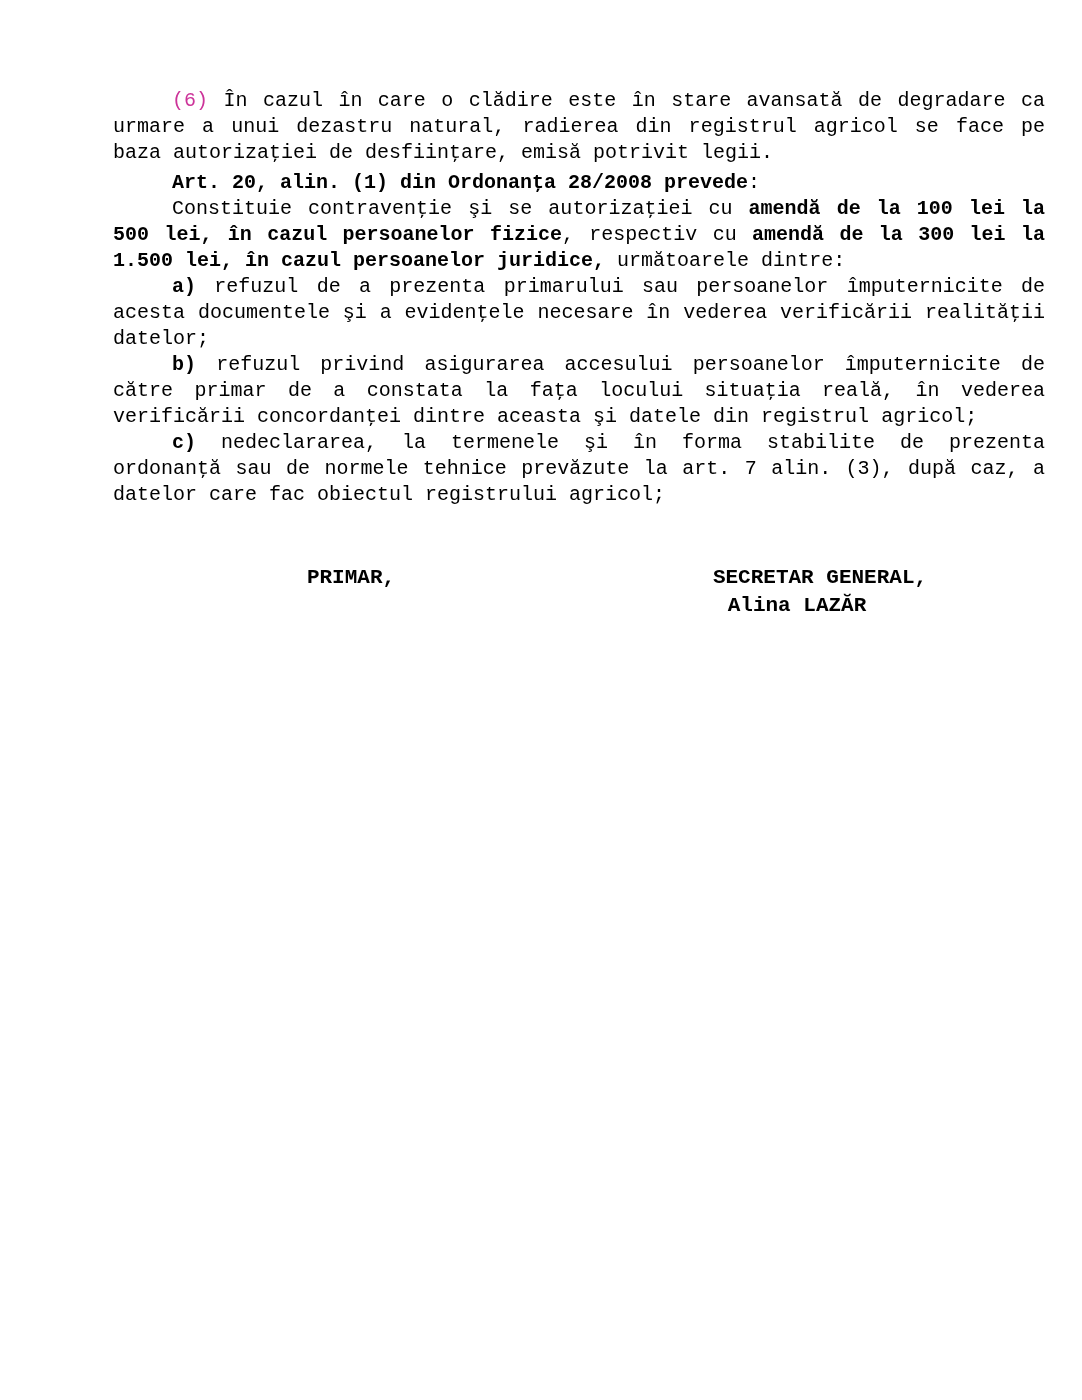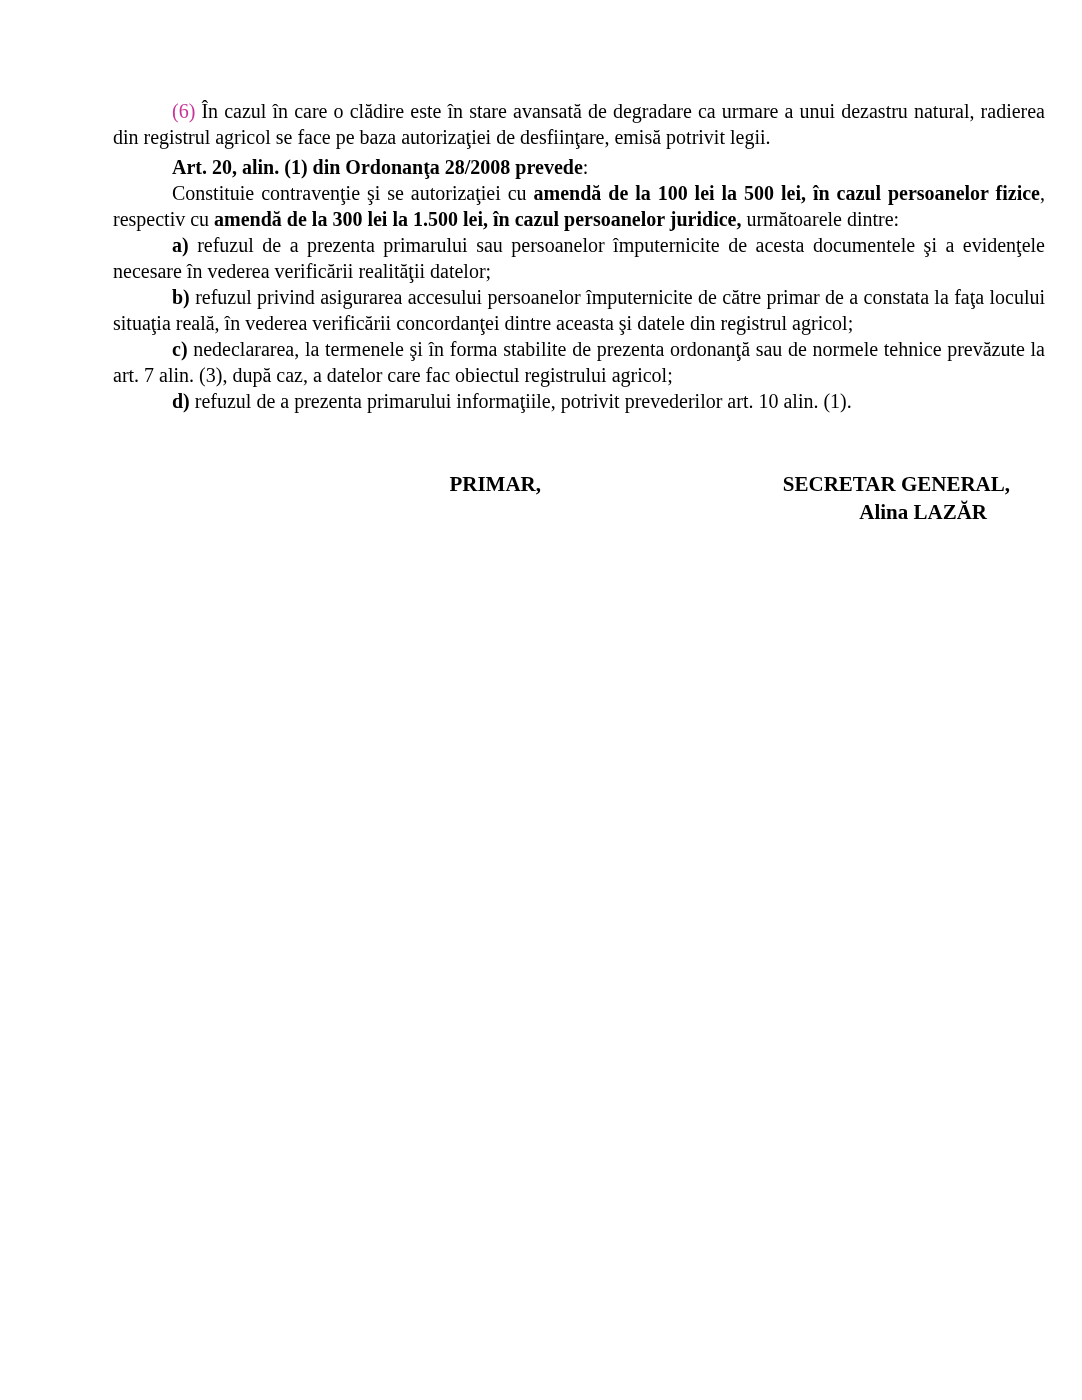--- a/index.html
+++ b/index.html
@@ -12,24 +12,25 @@
     width: 1082px;
     height: 1400px;
     background: #ffffff;
     overflow: hidden;
     font-family: "Liberation Serif", "DejaVu Serif", serif;
     color: #000000;
   }
   .content {
     position: absolute;
     left: 113px;
-    top: 98px;
+    top: 88px;
     width: 932px;
     font-size: 20px;
     line-height: 26px;
+    font-family: Liberation Mono, monospace;
   }
   .para {
     margin: 0;
     text-align: justify;
     text-indent: 59px;
   }
   .heading-para {
     margin-top: 4px;
   }
   .bold {
@@ -39,21 +40,21 @@
     position: relative;
     margin-top: 56px;
     height: 72px;
     font-size: 21px;
     line-height: 28px;
     font-weight: bold;
   }
   .sig {
     position: absolute;
     width: 380px;
-    text-align: right;
+    text-align: center;
     top: 0;
   }
   .sig-left  { left: 48px; }
   .sig-right { left: 517px; }
   .sig-right .sig-name { position: relative; left: -23px; }
 </style>
 </head>
 <body>
 
 <div class="page">
@@ -64,21 +65,20 @@
     <p class="para heading-para"><span class="bold">Art. 20, alin. (1) din Ordonanţa 28/2008 prevede</span><span>:</span></p>
 
     <p class="para"><span>Constituie contravenţie şi se autorizaţiei cu </span><span class="bold">amendă de la 100 lei la 500 lei, în cazul persoanelor fizice</span><span>, respectiv cu </span><span class="bold">amendă de la 300 lei la 1.500 lei, în cazul persoanelor juridice,</span><span> următoarele dintre:</span></p>
 
     <p class="para"><span class="bold">a)</span><span> refuzul de a prezenta primarului sau persoanelor împuternicite de acesta documentele şi a evidenţele necesare în vederea verificării realităţii datelor;</span></p>
 
     <p class="para"><span class="bold">b)</span><span> refuzul privind asigurarea accesului persoanelor împuternicite de către primar de a constata la faţa locului situaţia reală, în vederea verificării concordanţei dintre aceasta şi datele din registrul agricol;</span></p>
 
     <p class="para"><span class="bold">c)</span><span> nedeclararea, la termenele şi în forma stabilite de prezenta ordonanţă sau de normele tehnice prevăzute la art. 7 alin. (3), după caz, a datelor care fac obiectul registrului agricol;</span></p>
 
-    <p class="para"><span class="bold">d)</span><span> refuzul de a prezenta primarului informaţiile, potrivit prevederilor art. 10 alin. (1).</span></p>
 
     <div class="signatures">
       <div class="sig sig-left">
         <div class="sig-title">PRIMAR,</div>
       </div>
       <div class="sig sig-right">
         <div class="sig-title">SECRETAR GENERAL,</div>
         <div class="sig-name">Alina LAZĂR</div>
       </div>
     </div>

